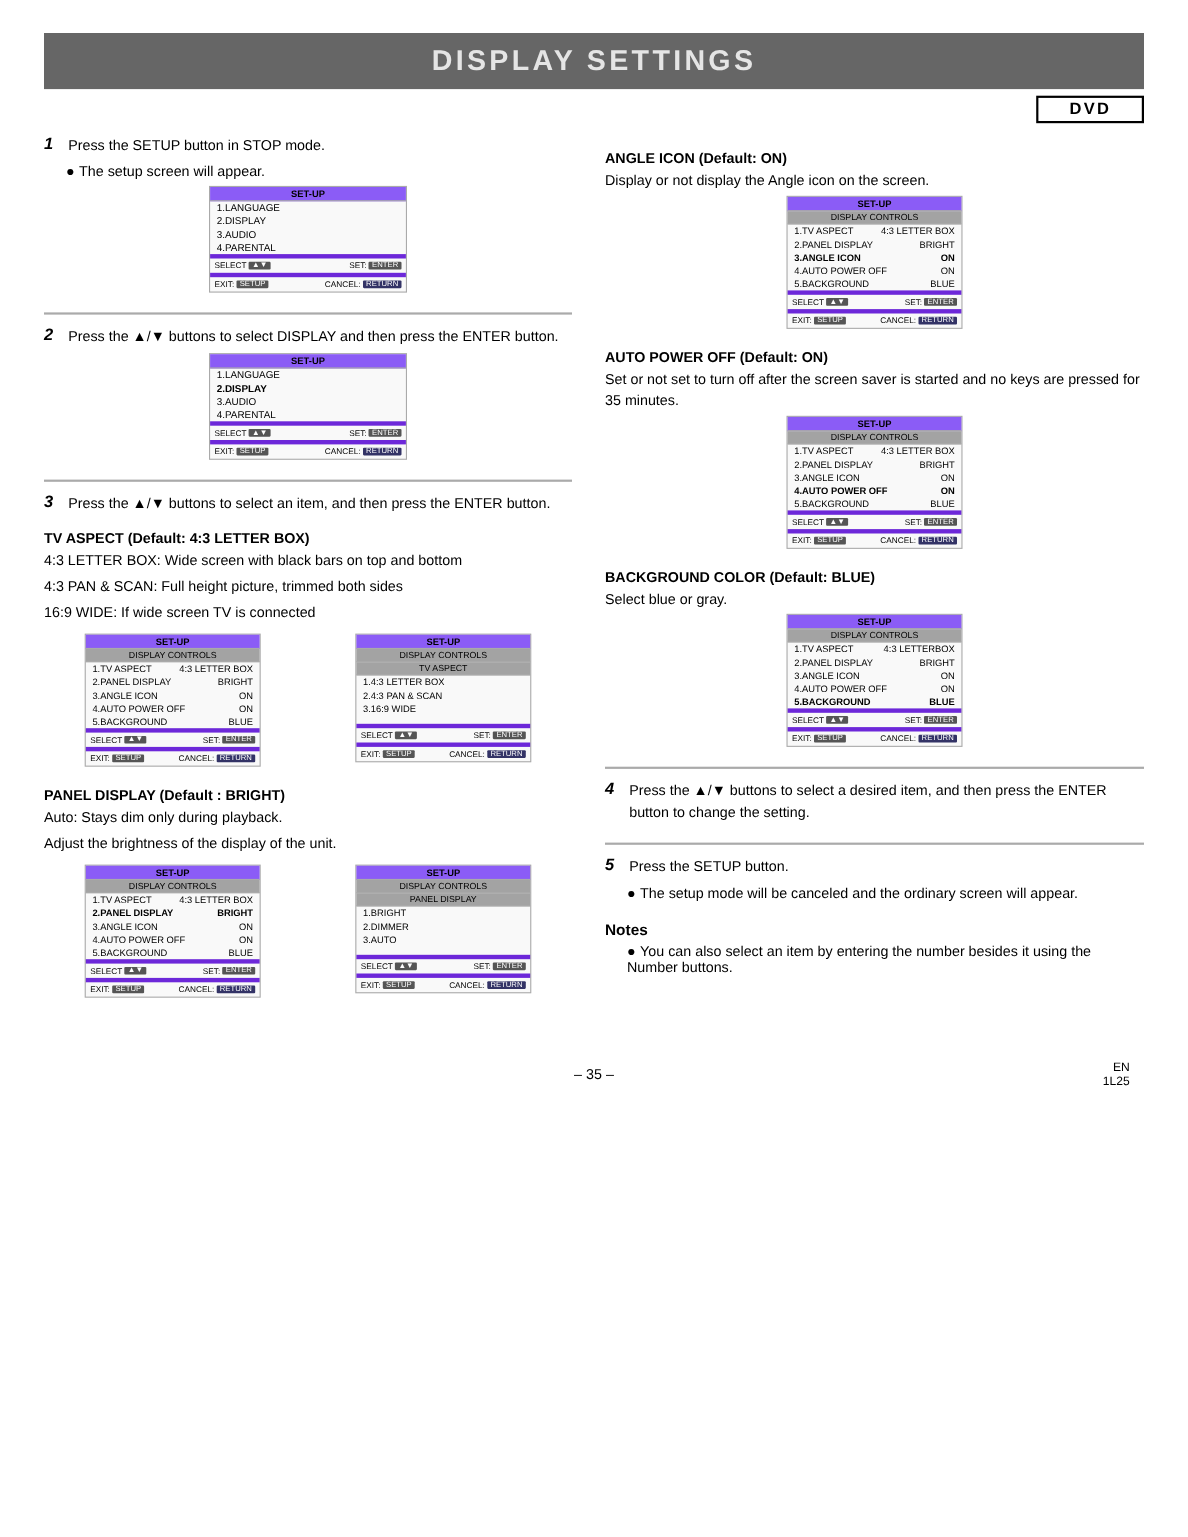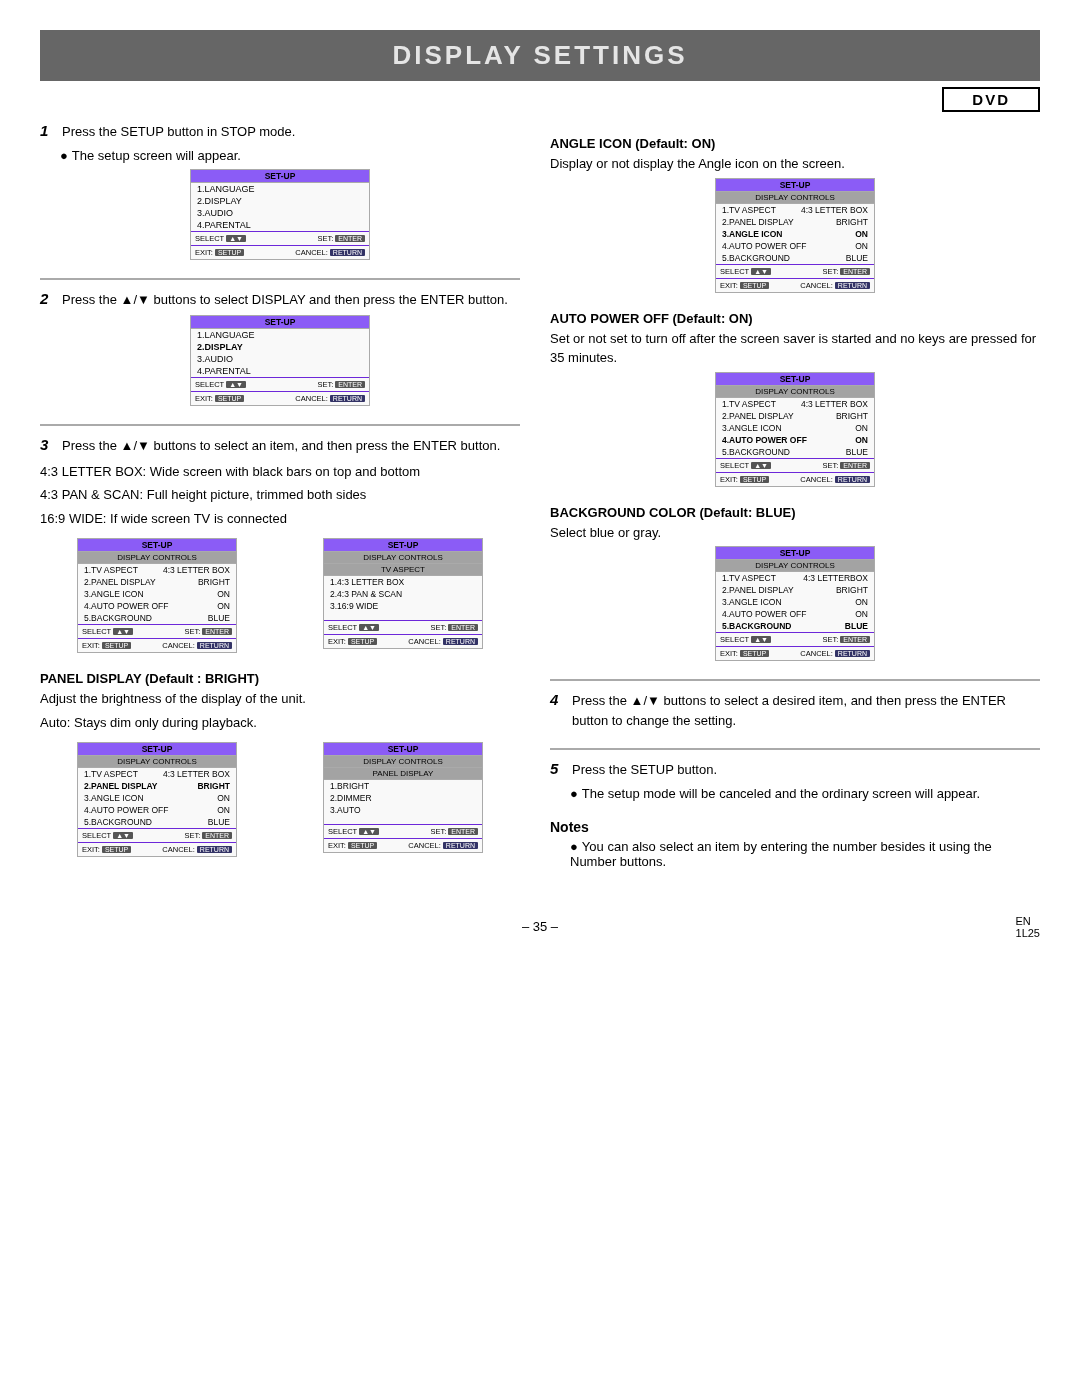--- a/index.html
+++ b/index.html
@@ -117,21 +117,21 @@
     }
     .menu-item {
       padding: 1px 6px;
       display: flex;
       justify-content: space-between;
     }
     .menu-item.selected {
       font-weight: bold;
     }
     .menu-footer {
-      border-top: 1px solid #6d28d9;
+      border-top: 4px solid #6d28d9;
       padding: 2px 4px;
       display: flex;
       justify-content: space-between;
       font-size: 7.5px;
     }
     .menu-footer span {
       display: inline-flex;
       align-items: center;
       gap: 2px;
     }
@@ -186,22 +186,23 @@
       align-items: center;
       margin-top: 40px;
       font-size: 13px;
       position: relative;
     }
     .footer-page-num {
       font-size: 13px;
     }
     .footer-en {
       position: absolute;
-      right: 0;
+      right: 13px;
       font-size: 11px;
+      text-align: right;
     }
 
     
     .side-by-side {
       display: flex;
       gap: 12px;
       align-items: flex-start;
       margin: 6px 0;
     }
 
@@ -287,20 +288,21 @@
     </div>
 
     <hr class="divider">
 
     <div class="step-block">
       <div class="step-header">
         <span class="step-num">3</span>
         <span class="step-text">Press the ▲/▼ buttons to select an item, and then press the ENTER button.</span>
       </div>
 
+      <div class="subsection-title">TV ASPECT (Default: 4:3 LETTER BOX)</div>
       <div class="subsection-body">4:3 LETTER BOX: Wide screen with black bars on top and bottom</div>
       <div class="subsection-body">4:3 PAN &amp; SCAN: Full height picture, trimmed both sides</div>
       <div class="subsection-body">16:9 WIDE: If wide screen TV is connected</div>
 
       <div class="side-by-side">
 
         <div class="menu-box-sm">
           <div class="menu-title">SET-UP</div>
           <div class="menu-subtitle">DISPLAY CONTROLS</div>
           <div class="menu-item">
@@ -352,22 +354,22 @@
             <span>SET: <span class="btn-sim">ENTER</span></span>
           </div>
           <div class="menu-footer">
             <span>EXIT: <span class="btn-sim">SETUP</span></span>
             <span>CANCEL:<span class="btn-sim-blue">RETURN</span></span>
           </div>
         </div>
       </div>
 
       <div class="subsection-title">PANEL DISPLAY (Default : BRIGHT)</div>
+      <div class="subsection-body">Auto: Stays dim only during playback.</div>
       <div class="subsection-body">Adjust the brightness of the display of the unit.</div>
-      <div class="subsection-body">Auto: Stays dim only during playback.</div>
 
       <div class="side-by-side">
 
         <div class="menu-box-sm">
           <div class="menu-title">SET-UP</div>
           <div class="menu-subtitle">DISPLAY CONTROLS</div>
           <div class="menu-item">
               <span>1.TV ASPECT</span>
               <span>4:3 LETTER BOX</span>
             </div>

